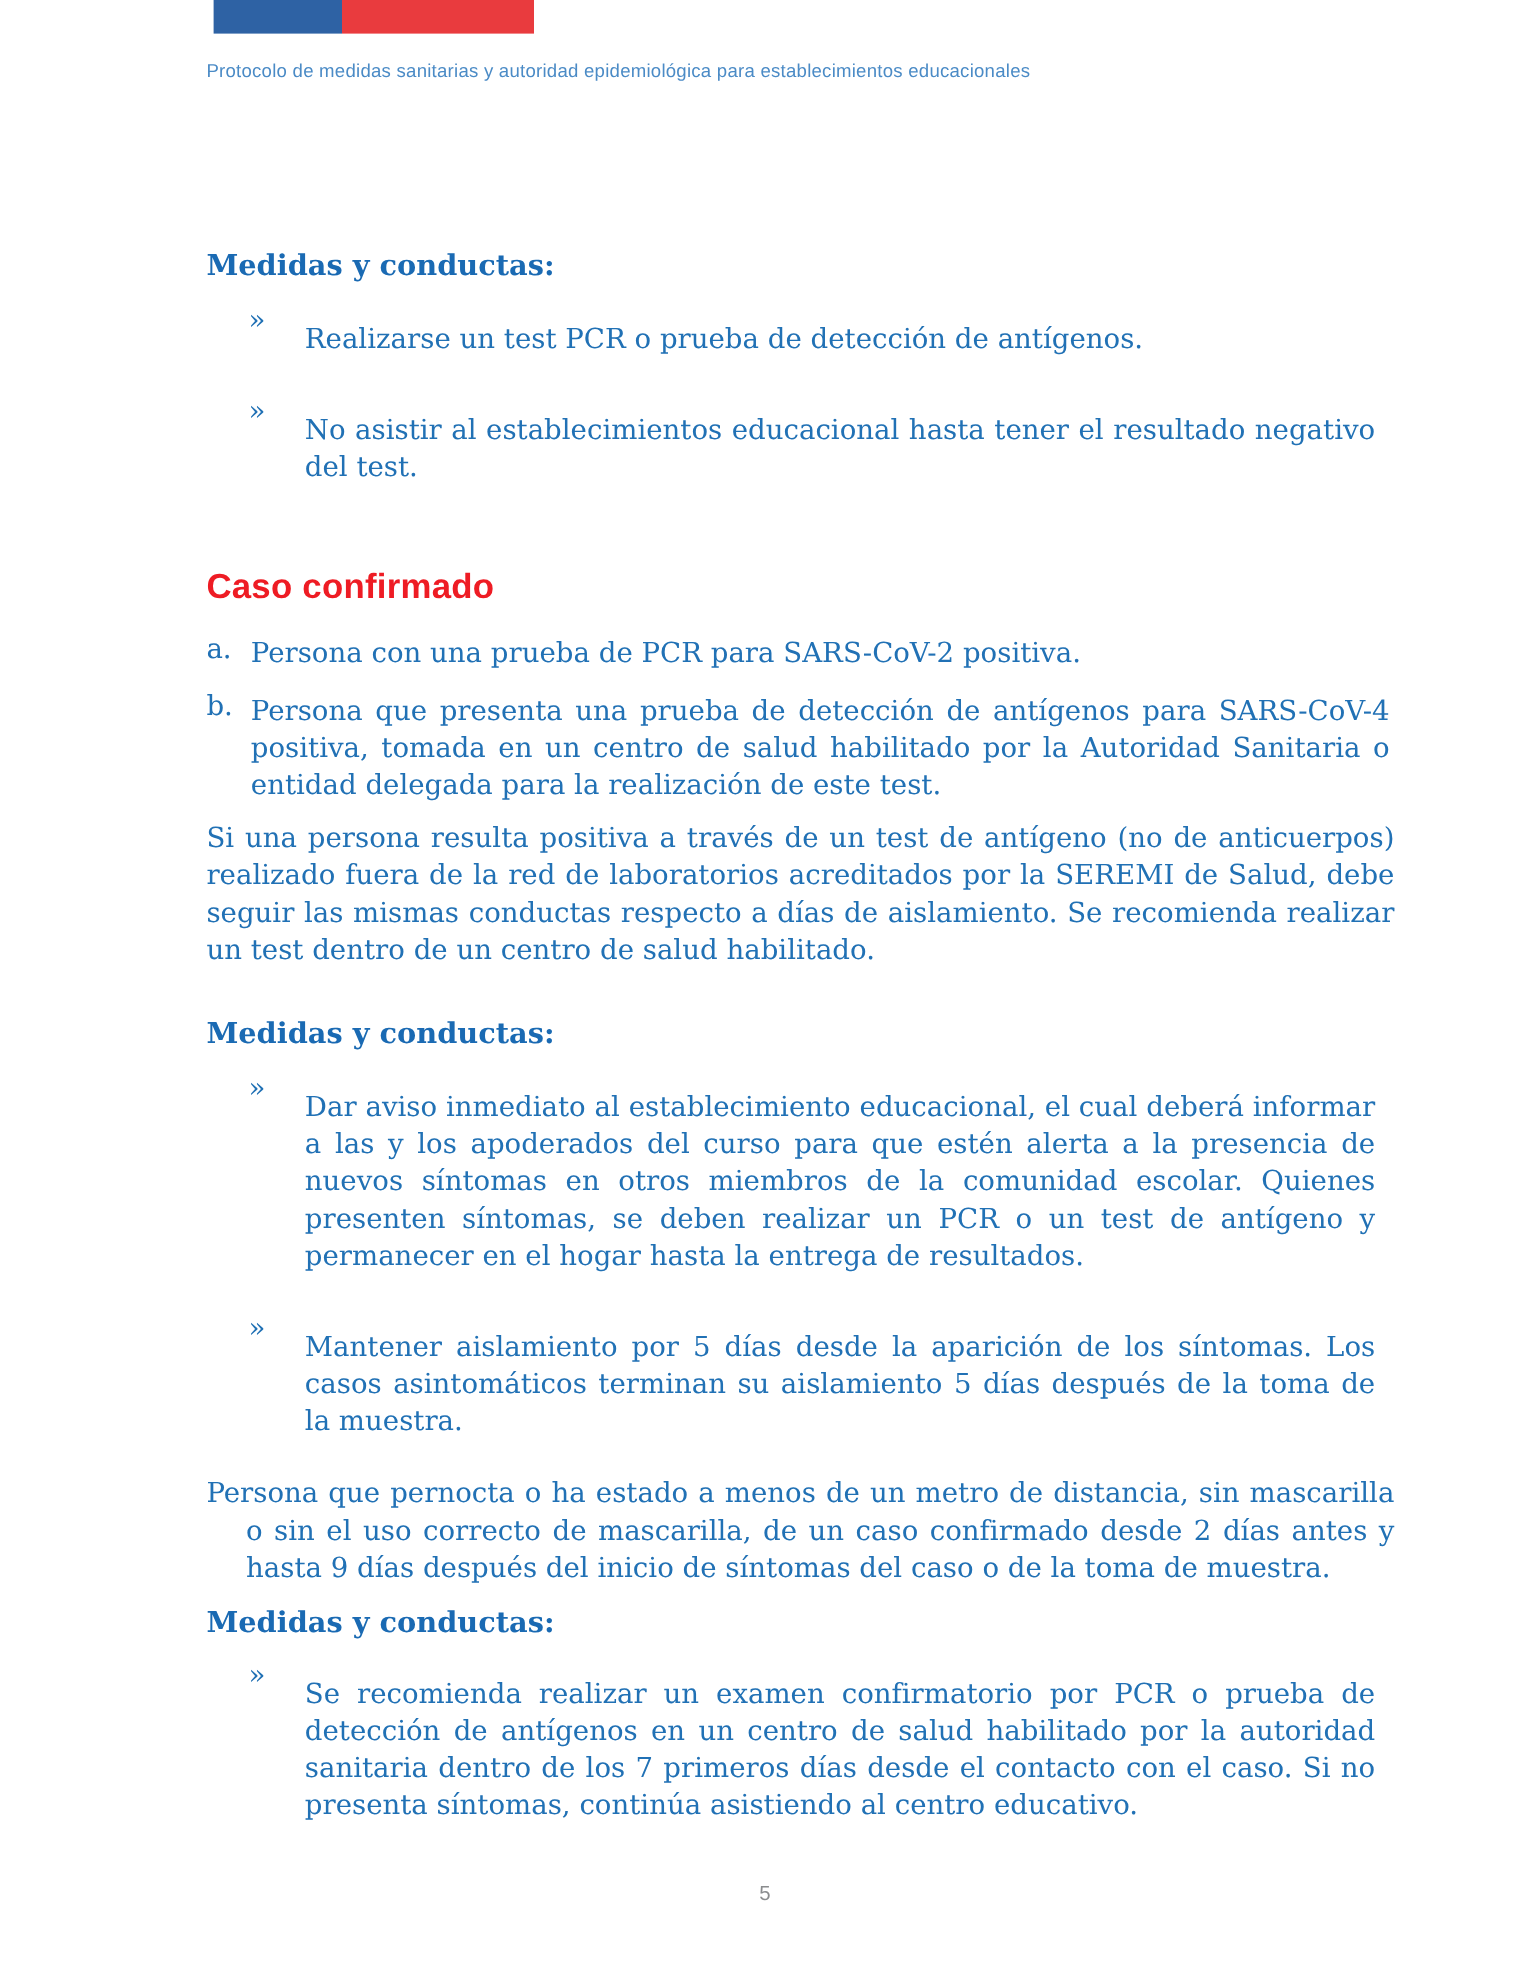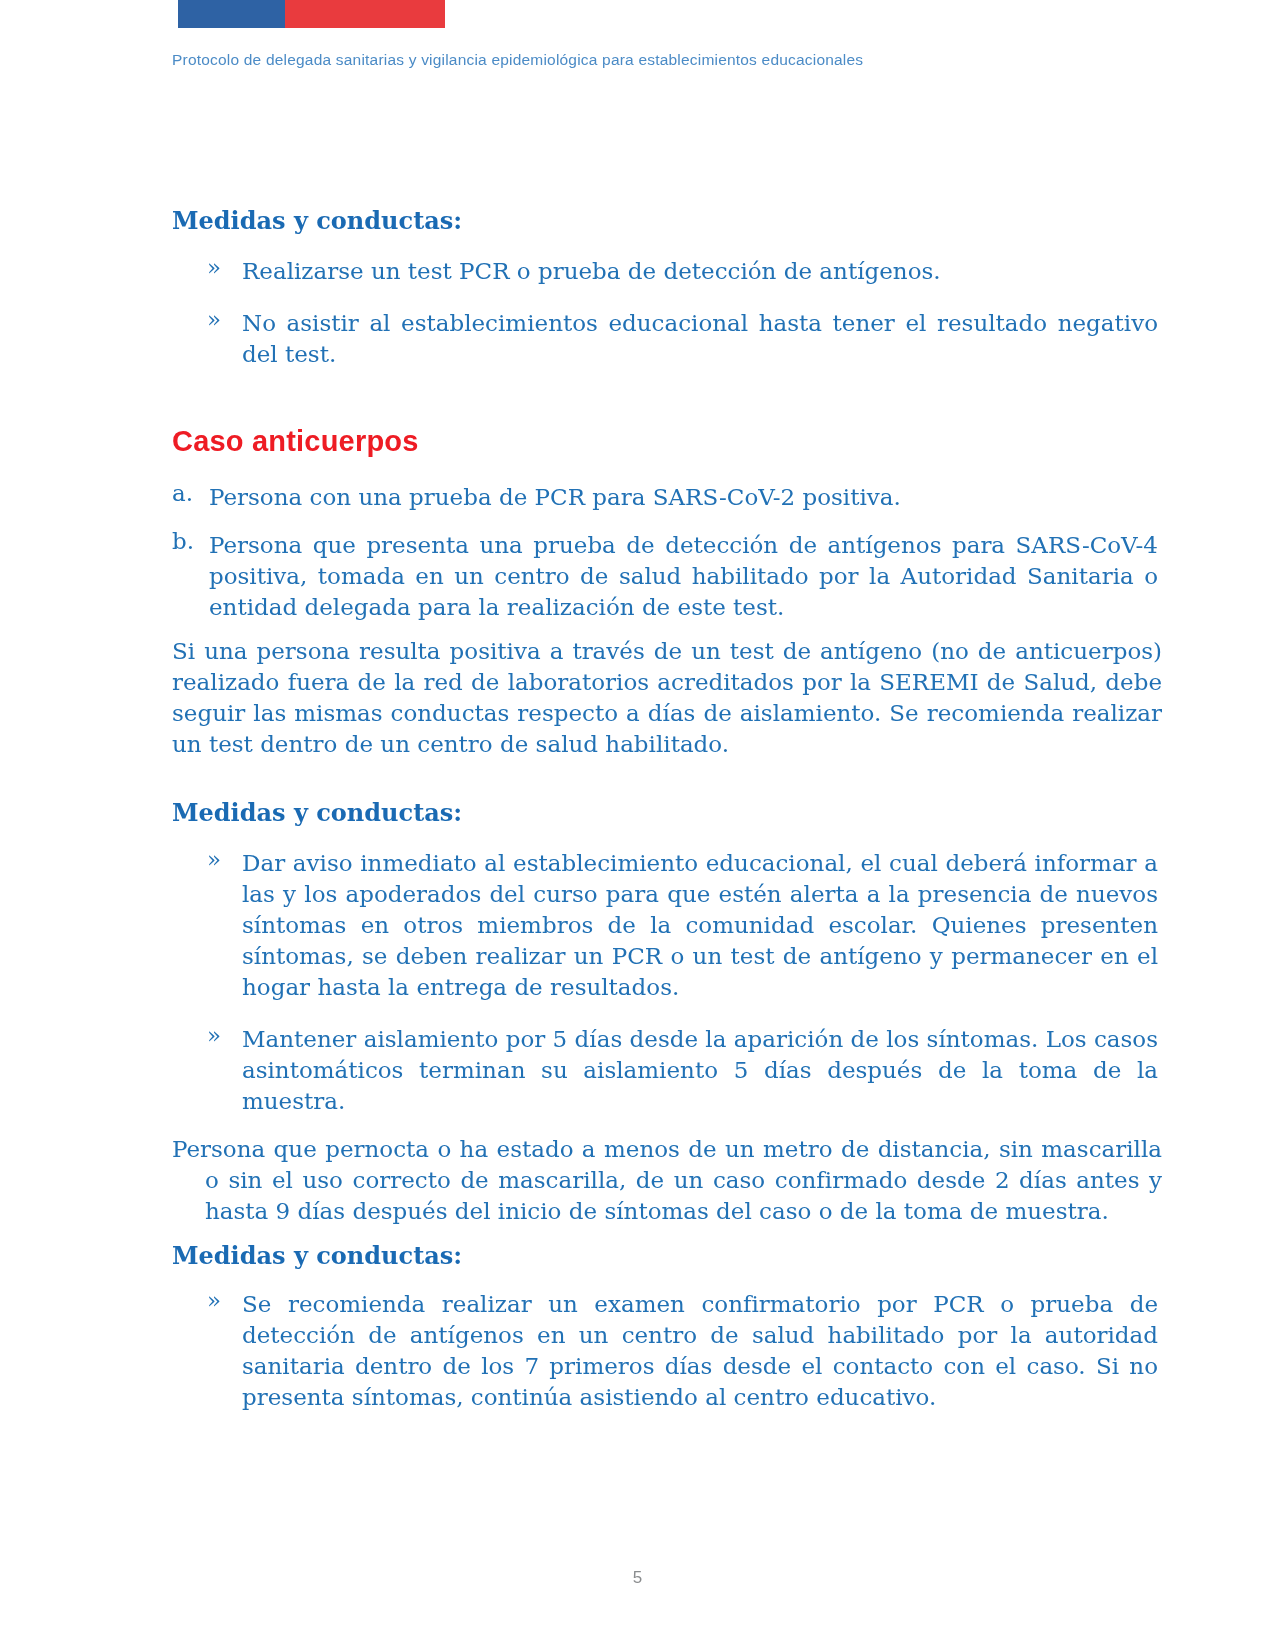--- a/index.html
+++ b/index.html
@@ -87,21 +87,21 @@
   }
   .bullet-item {
     display: flex;
     margin: 0 0 13px 0;
   }
   .bullet-marker {
     flex: 0 0 31px;
     text-align: left;
   }
   .bullet-item p {
-    margin: 4px;
+    margin: 16px;
     flex: 1;
   }
   .lettered-list {
     margin: 0;
   }
   .lettered-item {
     display: flex;
     margin: 0 0 9px 0;
   }
   .letter-marker {
@@ -133,38 +133,38 @@
 </head>
 <body>
 
 <div class="page">
 
   <div class="flag">
     <div class="flag-blue"></div>
     <div class="flag-red"></div>
   </div>
 
-  <div class="doc-header">Protocolo de delegada sanitarias y vigilancia epidemiológica para establecimientos educacionales</div>
+  <div class="doc-header">Protocolo de medidas sanitarias y autoridad epidemiológica para establecimientos educacionales</div>
 
   <div class="content">
 
     <h3 class="subhead">Medidas y conductas:</h3>
 
     <div class="bullet-list body-text">
       <div class="bullet-item">
         <span class="bullet-marker">»</span>
         <p>Realizarse un test PCR o prueba de detección de antígenos.</p>
       </div>
       <div class="bullet-item">
         <span class="bullet-marker">»</span>
         <p>No asistir al establecimientos educacional hasta tener el resultado negativo del test.</p>
       </div>
     </div>
 
-    <h2 class="section-heading">Caso anticuerpos</h2>
+    <h2 class="section-heading">Caso confirmado</h2>
 
     <div class="lettered-list body-text">
       <div class="lettered-item">
         <span class="letter-marker">a.</span>
         <p>Persona con una prueba de PCR para SARS-CoV-2 positiva.</p>
       </div>
       <div class="lettered-item">
         <span class="letter-marker">b.</span>
         <p>Persona que presenta una prueba de detección de antígenos para SARS-CoV-4 positiva, tomada en un centro de salud habilitado por la Autoridad Sanitaria o entidad delegada para la realización de este test.</p>
       </div>

